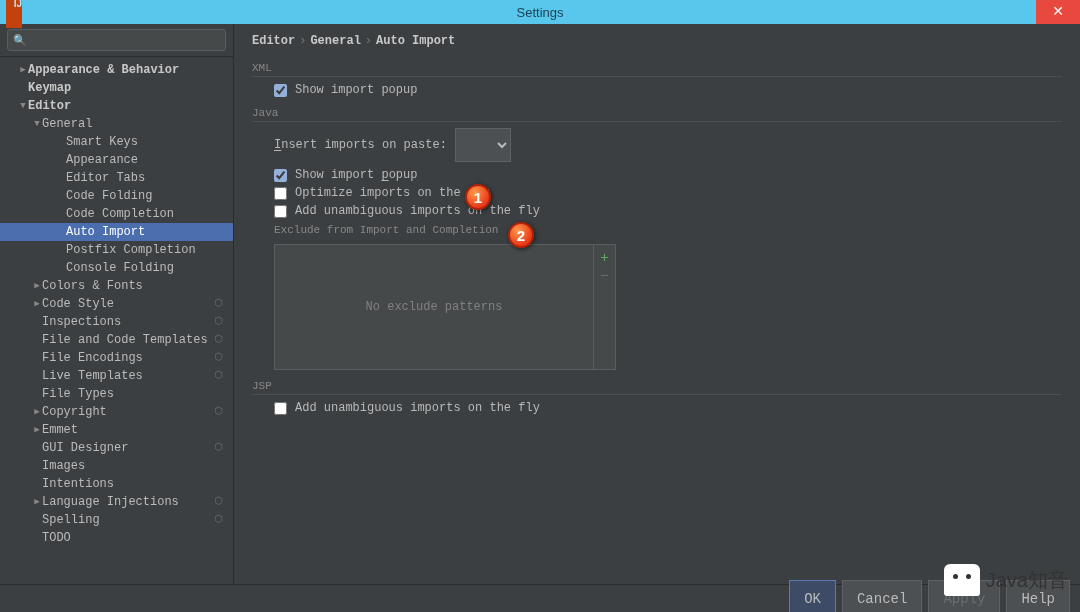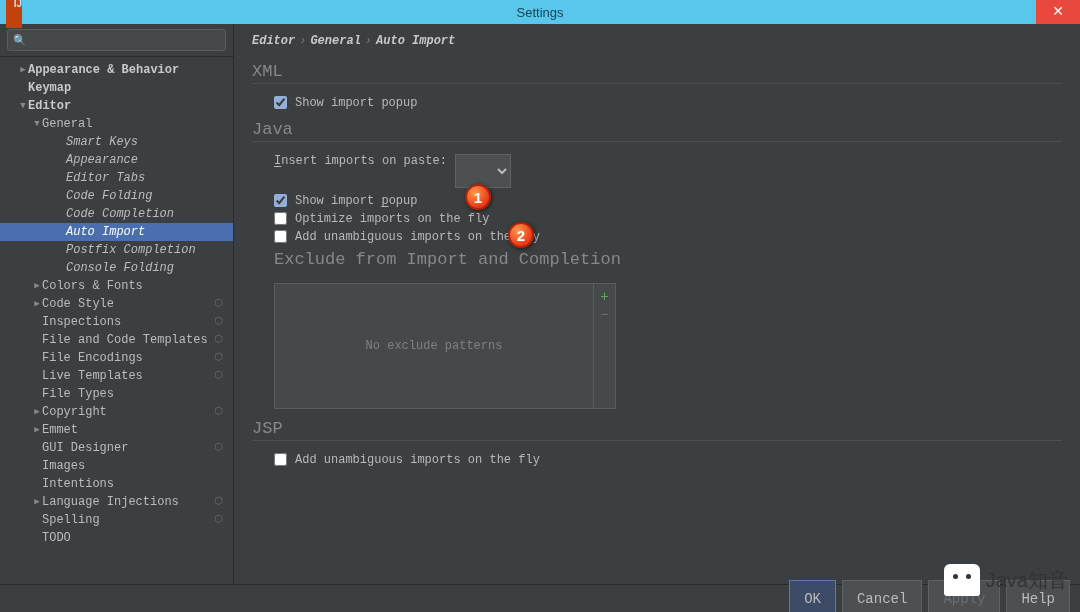--- a/index.html
+++ b/index.html
@@ -103,43 +103,42 @@
   color: #fff;
 }
 .tree-item .gear {
   margin-left: auto;
   margin-right: 10px;
   color: #6a6d6f;
   font-size: 10px;
 }
 .l0 { padding-left: 18px; }
 .l1 { padding-left: 32px; }
-.l2 { padding-left: 56px; font-style: italic; }
+.l2 { padding-left: 56px; }
 .main {
   flex: 1;
   padding: 10px 18px;
   font-family: "Consolas","Courier New",monospace;
   overflow: hidden;
 }
 .breadcrumb {
   font-weight: bold;
   color: #c8c8c8;
   margin-bottom: 14px;
-  font-style: italic;
 }
 .breadcrumb .sep { color: #777; padding: 0 4px; font-weight: normal; }
 .section-label {
   color: #888;
-  font-size: 17px;
+  font-size: 11px;
   border-bottom: 1px solid #4c4f51;
   padding-bottom: 2px;
-  margin-bottom: 12px;
+  margin-bottom: 6px;
   margin-top: 10px;
 }
-.row { margin: 6px 0 6px 22px; display: flex; }
+.row { margin: 6px 0 6px 22px; display: flex; align-items: center; }
 .row.tight { margin-top: 4px; margin-bottom: 4px; }
 input[type=checkbox] {
   width: 13px; height: 13px;
   margin-right: 8px;
   accent-color: #95b0d8;
 }
 .row label { color: #b8b8b8; }
 .row .ul { text-decoration: underline; text-underline-offset: 2px; }
 select {
   background: #4c5052;

